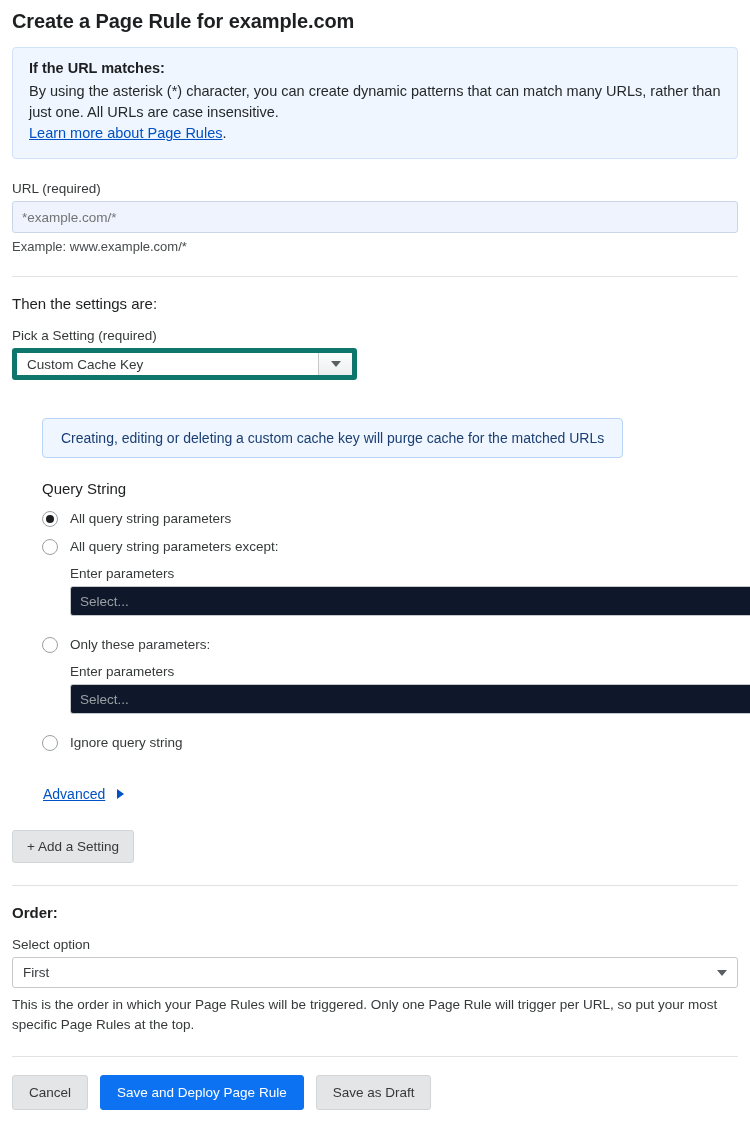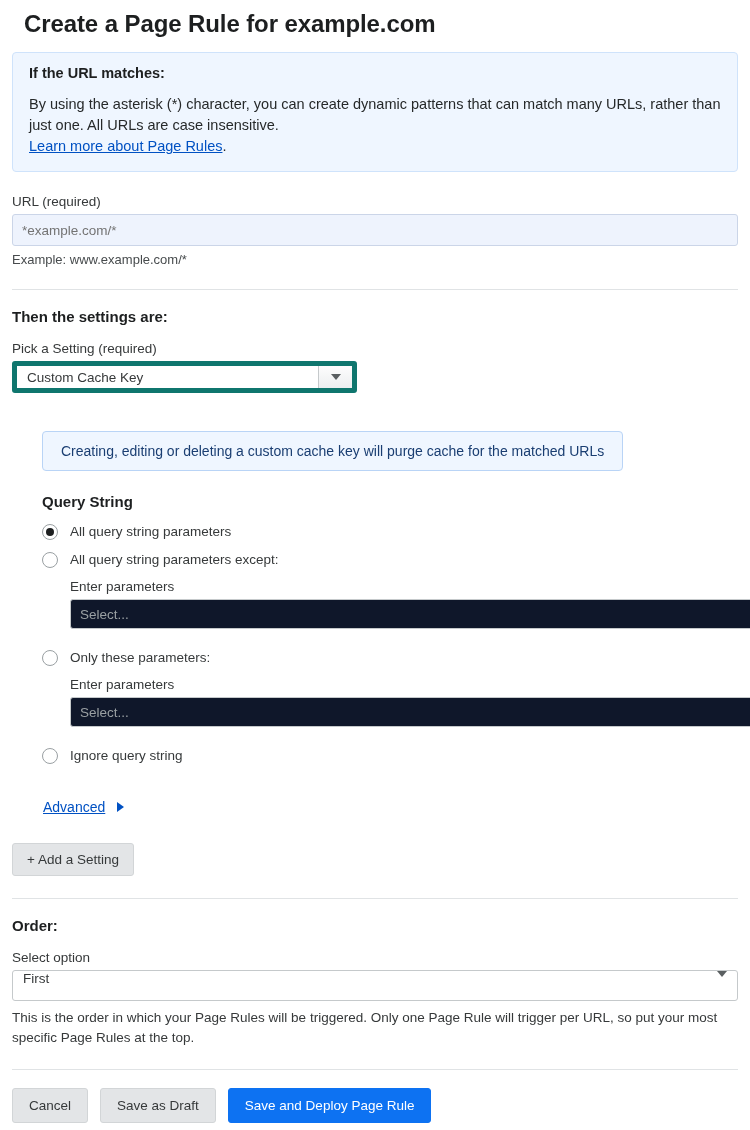--- a/index.html
+++ b/index.html
@@ -13,39 +13,39 @@
     min-height: 1130px;
     font-family: "Liberation Sans", sans-serif;
     color: #36393a;
     font-size: 14px;
   }
   .page {
     width: 750px;
     padding: 0 12px;
   }
   .page-title {
-    font-size: 24px;
+    font-size: 20px;
     font-weight: bold;
     color: #1d1f20;
-    margin: 10px 0 14px 12px;
+    margin: 10px 0 14px 0;
     letter-spacing: -0.1px;
   }
   
   .callout {
     background: #eff6ff;
     border: 1px solid #cfe3fb;
     border-radius: 4px;
     padding: 12px 16px 14px 16px;
     margin-bottom: 22px;
   }
   .callout-title {
     font-weight: bold;
     color: #1d1f20;
     font-size: 14.5px;
-    margin-bottom: 13px;
+    margin-bottom: 5px;
   }
   .callout-body {
     font-size: 14.5px;
     line-height: 1.45;
     color: #26292a;
   }
   .callout-link {
     color: #0051c3;
     text-decoration: underline;
     cursor: pointer;
@@ -71,21 +71,21 @@
     color: #474b4d;
     margin-top: 6px;
   }
   .divider {
     border: 0;
     border-top: 1px solid #e0e3e5;
     margin: 22px 0 18px 0;
   }
   .section-title {
     font-size: 15px;
-    font-weight: bold;
+    font-weight: normal;
     color: #1d1f20;
     margin-bottom: 16px;
   }
   .select-row {
     display: flex;
     align-items: center;
   }
   .setting-select {
     width: 345px;
     height: 32px;
@@ -127,21 +127,21 @@
     background: #eff6ff;
     border: 1px solid #b9d4f6;
     border-radius: 4px;
     padding: 11px 18px;
     font-size: 14px;
     color: #1a3e72;
     margin-bottom: 22px;
   }
   .sub-title {
     font-size: 15px;
-    font-weight: bold;
+    font-weight: normal;
     color: #1d1f20;
     margin-bottom: 13px;
   }
   .radio-row {
     display: flex;
     align-items: flex-start;
     margin-bottom: 11px;
   }
   .radio {
     width: 16px;
@@ -226,20 +226,21 @@
     color: #1d1f20;
     margin-bottom: 16px;
   }
   .order-select {
     width: 100%;
     height: 31px;
     border: 1px solid #c5c9cb;
     border-radius: 3px;
     background: #fff;
     display: flex;
+    align-items: center;
     padding: 0 10px;
     font-size: 13.5px;
     color: #36393a;
     justify-content: space-between;
   }
   .order-caret {
     width: 0; height: 0;
     border-left: 5px solid transparent;
     border-right: 5px solid transparent;
     border-top: 6px solid #5a5f61;
@@ -364,17 +365,17 @@
   <div class="order-select">
     <span>First</span>
     <span class="order-caret"></span>
   </div>
   <div class="order-hint">This is the order in which your Page Rules will be triggered. Only one Page Rule will trigger per URL, so put your most specific Page Rules at the top.</div>
 
   <hr class="divider">
 
   <div class="footer">
     <div class="btn btn-cancel">Cancel</div>
+    <div class="btn btn-primary">Save and Deploy Page Rule</div>
     <div class="btn btn-draft">Save as Draft</div>
-    <div class="btn btn-primary">Save and Deploy Page Rule</div>
   </div>
 
 </div>
 
 </body></html>

